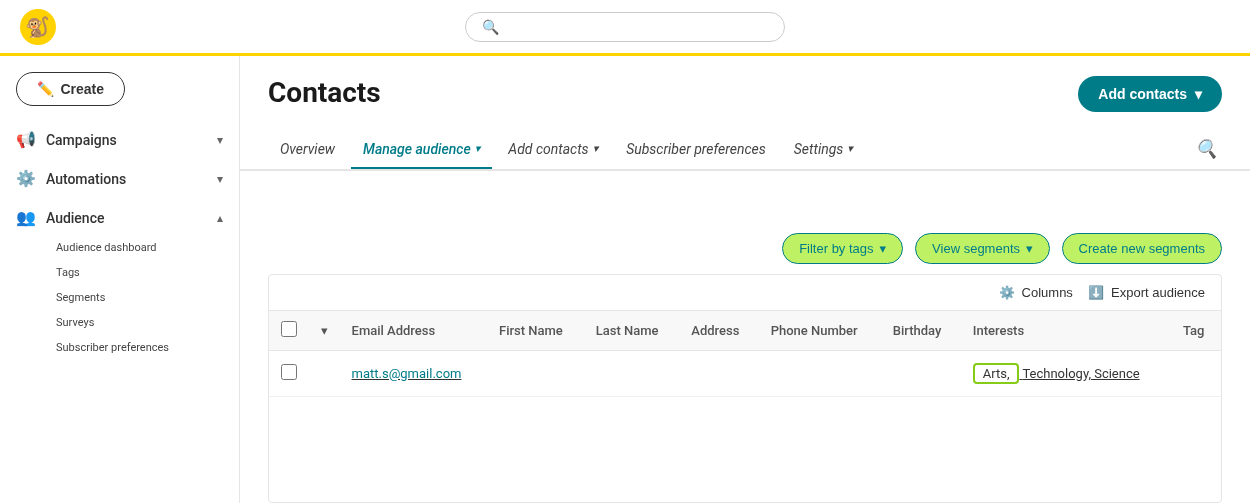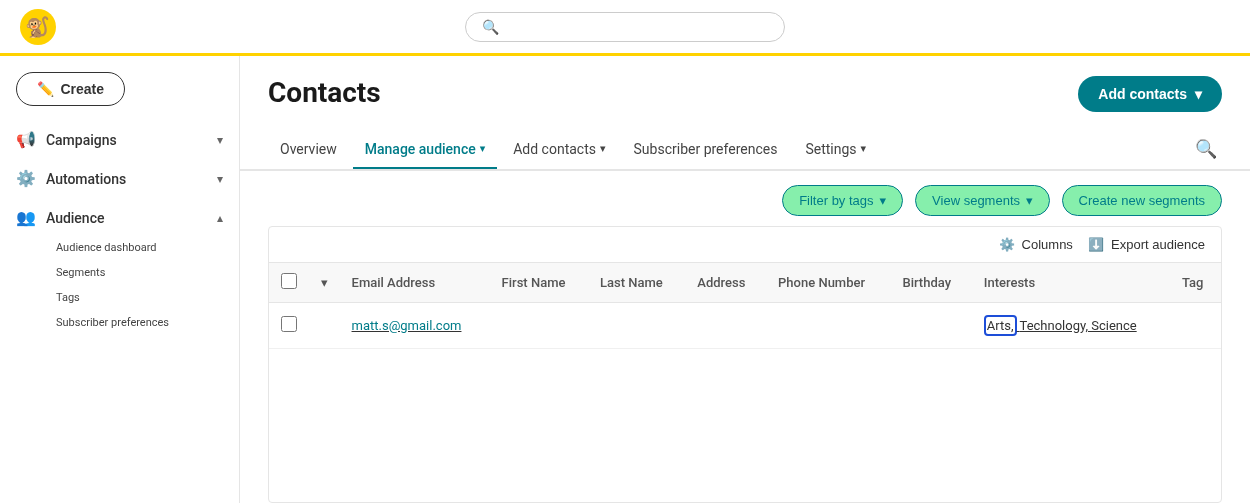--- a/index.html
+++ b/index.html
@@ -134,20 +134,21 @@
       gap: 8px;
     }
 
     
     .tab-nav {
       display: flex;
       align-items: center;
       padding: 0 28px;
       border-bottom: 2px solid #e5e5e5;
       gap: 4px;
+      font-style: italic;
     }
     .tab-item {
       padding: 10px 12px;
       font-size: 14px;
       color: #444;
       cursor: pointer;
       border-bottom: 2px solid transparent;
       margin-bottom: -2px;
       display: flex;
       align-items: center;
@@ -165,25 +166,26 @@
       padding: 14px 28px 10px;
       gap: 12px;
     }
     .filter-btn {
       border: 1.5px solid #007C89;
       color: #007C89;
       border-radius: 20px;
       padding: 7px 16px;
       font-size: 13px;
       cursor: pointer;
-      background: #86efac;
+      background: #bef264;
       display: flex;
       align-items: center;
       gap: 6px;
       font-weight: 500;
+      margin-top: 48px;
     }
 
     
     .table-area {
       flex: 1;
       margin: 0 28px;
       border: 1px solid #e5e5e5;
       border-radius: 4px;
       overflow: hidden;
     }
@@ -231,23 +233,23 @@
     .checkbox-cell { width: 40px; }
     .dropdown-cell { width: 30px; }
     input[type="checkbox"] { width: 16px; height: 16px; cursor: pointer; accent-color: #007C89; }
     .email-link { color: #007C89; text-decoration: none; }
 
     .interests-cell {
       position: relative;
     }
     .interests-highlight {
       display: inline-block;
-      border: 2px solid #1d4ed8;
+      border: 2px solid #84cc16;
       border-radius: 4px;
-      padding: 1px 1px;
+      padding: 1px 8px;
       color: #333;
     }
 
     
     .monkey-logo {
       width: 36px;
       height: 36px;
       background: #FFD200;
       border-radius: 50%;
       display: flex;
@@ -299,22 +301,23 @@
     <div class="nav-section">
       <div class="nav-item-parent">
         <div class="left">
           <span class="nav-item-icon">👥</span>
           <span>Audience</span>
         </div>
         <span class="chevron">▴</span>
       </div>
       <div class="nav-sub-items">
         <a class="nav-sub-item">Audience dashboard</a>
+        <a class="nav-sub-item">Tags</a>
         <a class="nav-sub-item">Segments</a>
-        <a class="nav-sub-item">Tags</a>
+        <a class="nav-sub-item">Surveys</a>
         <a class="nav-sub-item">Subscriber preferences</a>
       </div>
     </div>
   </div>
 
   <div class="main">
 
     <div class="page-header">
       <h1 class="page-title">Contacts</h1>
       <button class="add-contacts-btn">

